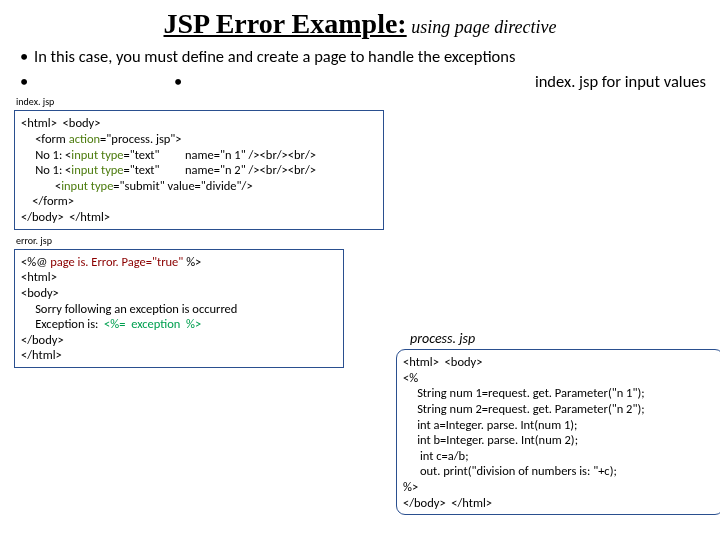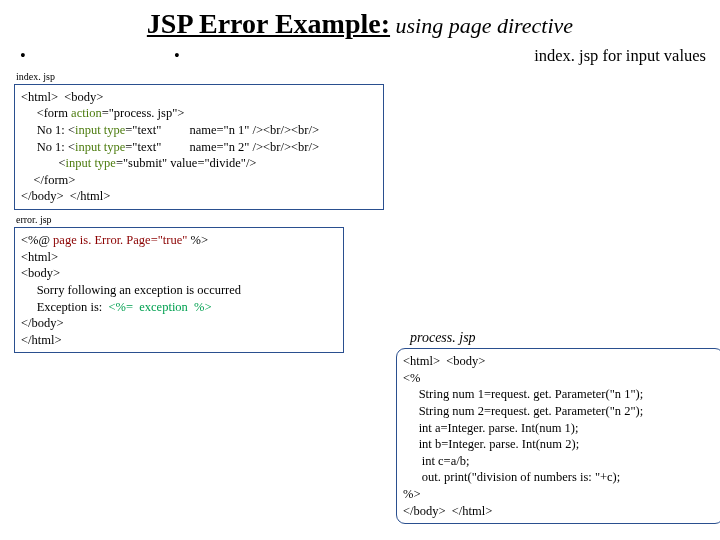--- a/index.html
+++ b/index.html
@@ -1,33 +1,33 @@
 <!DOCTYPE html>
 <html><head>
 <meta charset="utf-8">
 <style>
-  * { margin: 0; padding: 0; box-sizing: border-box; font-family: Liberation Serif, serif; }
+  * { margin: 0; padding: 0; box-sizing: border-box; }
   body {
     width: 720px;
     height: 540px;
     background: #fff;
     font-family: Calibri, Arial, sans-serif;
     color: #000;
     padding: 8px 14px;
     position: relative;
   }
   .title {
     font-family: "Times New Roman", serif;
     font-size: 28px;
     font-weight: bold;
     text-align: center;
     margin-bottom: 6px;
   }
   .title .under { text-decoration: underline; }
-  .title .ital { font-style: italic; font-weight: normal; font-size: 22px; }
+  .title .ital { font-style: italic; font-weight: normal; font-size: 18px; }
   ul.main { list-style: none; margin: 0 0 2px 6px; font-size: 16.5px; line-height: 1.25; }
   ul.main > li { margin-bottom: 4px; position: relative; padding-left: 14px; }
   ul.main > li::before { content: "•"; position: absolute; left: 0; top: 0; }
   ul.sub { list-style: none; margin: 2px 0 0 140px; text-align: right; }
   ul.sub > li { position: relative; padding-left: 14px; line-height: 1.25; }
   ul.sub > li::before { content: "•"; position: absolute; left: 0; top: 0; }
   .label { font-size: 10px; margin: 4px 0 2px 2px; }
   .codebox {
     border: 1.5px solid #2a4f8f;
     padding: 4px 6px;
@@ -51,20 +51,21 @@
   .process-label { font-size: 14px; font-style: italic; margin: 0 0 2px 14px; }
 </style>
 </head>
 <body>
 
 <div class="title">
   <span class="under">JSP Error Example:</span><span class="ital"> using  page directive</span>
 </div>
 
 <ul class="main">
+  <li>In this case, you must define and create a page to handle the exceptions</li>
   <li>
     <ul class="sub">
       <li>index. jsp for input values</li>
     </ul>
   </li>
 </ul>
 
 <div class="label">index. jsp</div>
 <div class="codebox box-index"><span>&lt;html&gt;  &lt;body&gt;</span>
 <span>     &lt;form </span><span class="kw-red">action</span><span>="process. jsp"&gt;</span>

